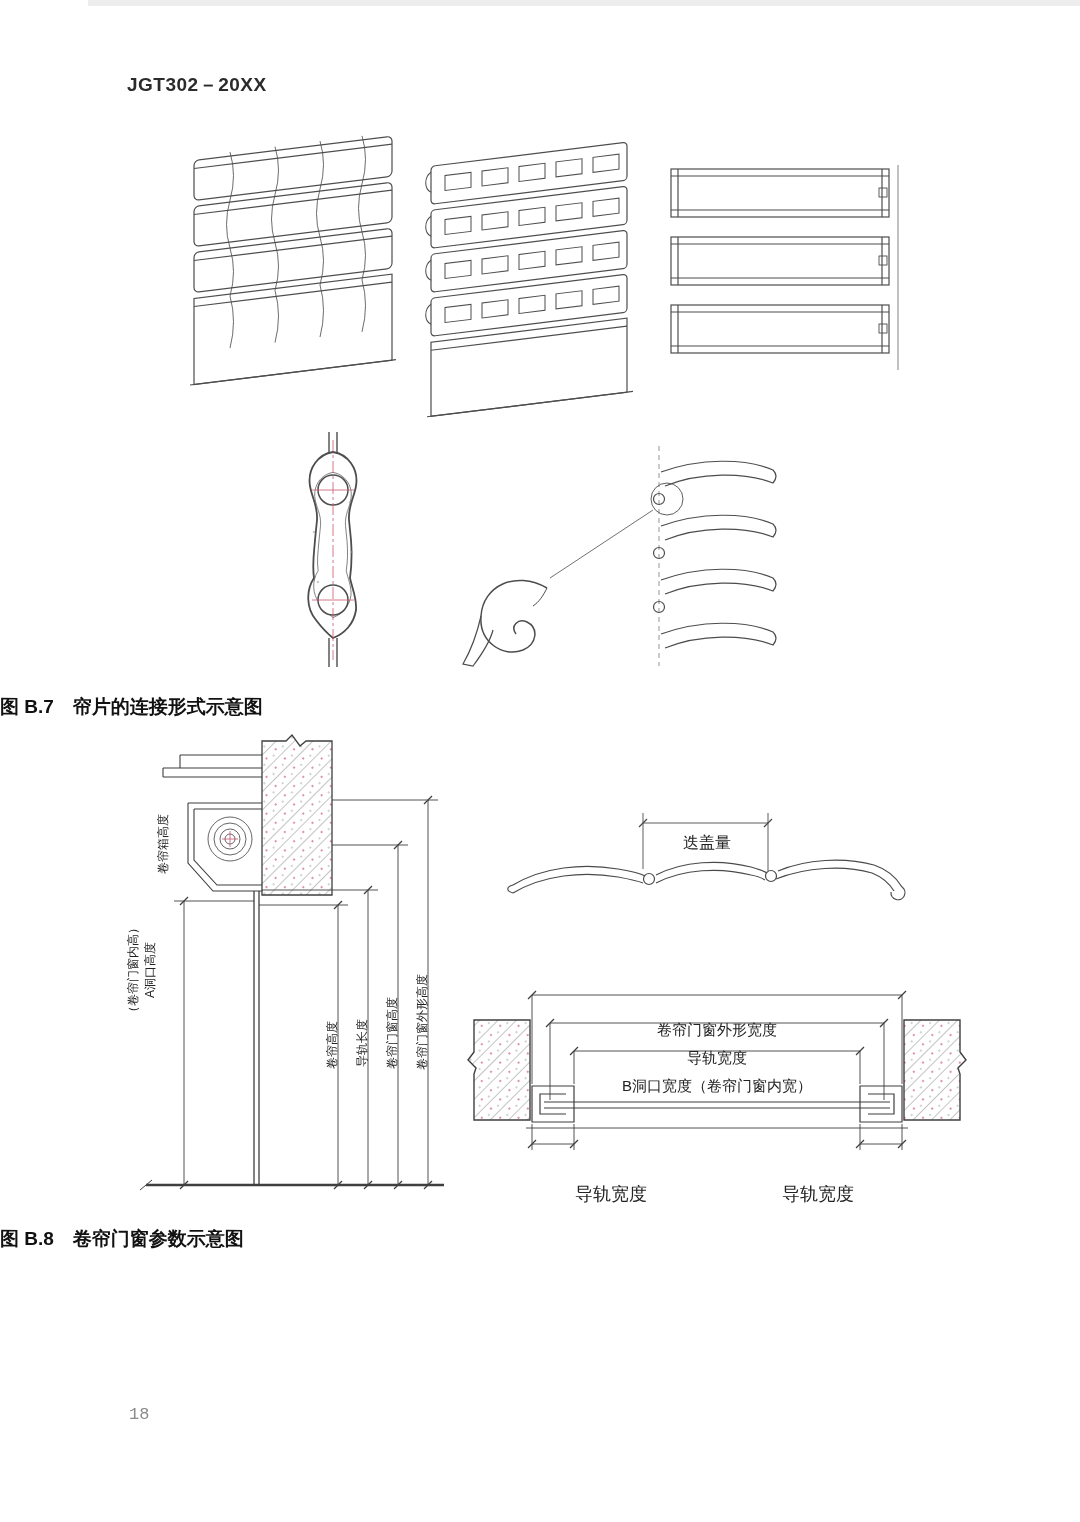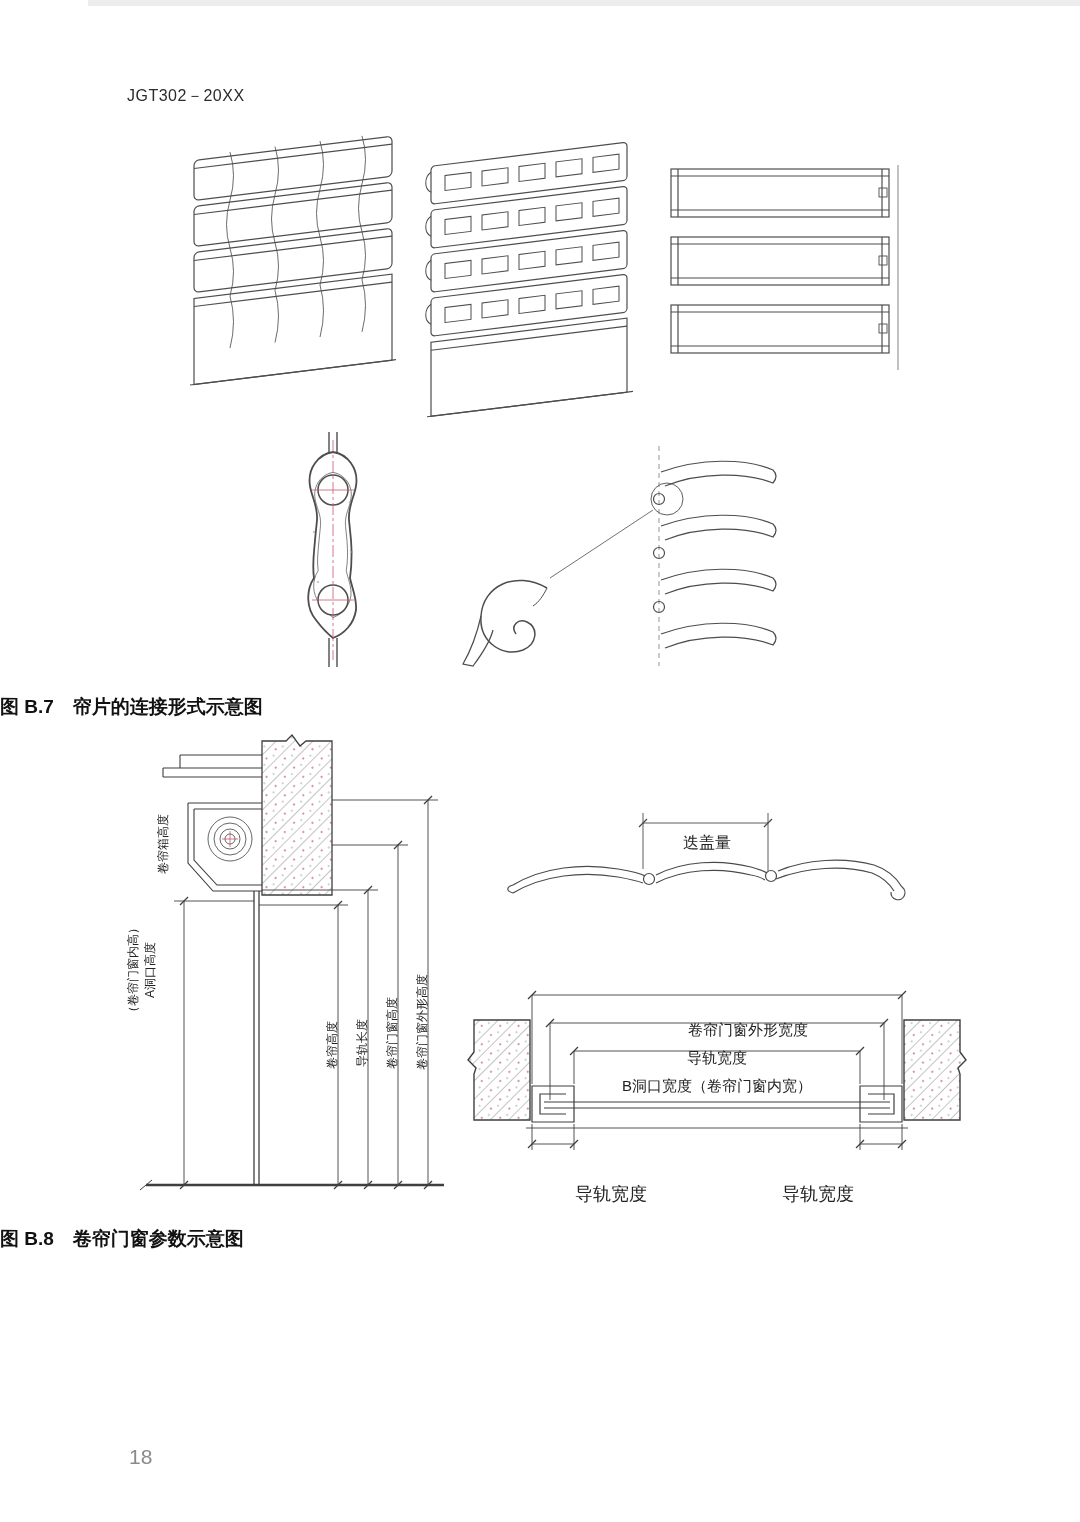--- a/index.html
+++ b/index.html
@@ -1,26 +1,26 @@
 <!DOCTYPE html>
 <html><head>
 <meta charset="utf-8">
 <style>
   html,body{margin:0;padding:0;background:#ffffff;}
   .page{position:relative;width:1080px;height:1522px;background:#ffffff;overflow:hidden;
         font-family:"Liberation Sans",sans-serif;color:#1c1c1c;}
   .abs{position:absolute;}
   .artifact{position:absolute;top:0;left:88px;width:992px;height:6px;background:#ededed;}
-  .header{position:absolute;left:127px;top:86px;font-size:16px;font-weight:normal;color:#2b2b2b;letter-spacing:.5px;}
+  .header{position:absolute;left:127px;top:72px;font-size:19px;font-weight:bold;color:#2b2b2b;letter-spacing:.5px;}
   .caption{position:absolute;left:0;width:1080px;font-weight:bold;font-size:19px;color:#111;}
   .hl{position:absolute;transform:translate(-50%,-50%);font-size:15px;color:#222;white-space:nowrap;margin-top:44px;}
   .hl.small{font-size:18px;}
   .hl.big{font-size:16px;}
   .vl{position:absolute;font-size:12px;color:#222;transform:translate(-50%,-50%) rotate(-90deg);white-space:nowrap;}
-  .pagenum{position:absolute;left:129px;top:1405px;font-size:21px;color:#8a8a8a;font-family:Liberation Sans, sans-serif;margin-top:40px;}
+  .pagenum{position:absolute;left:129px;top:1405px;font-size:17px;color:#8a8a8a;font-family:Liberation Mono, monospace;}
   svg{display:block;}
 </style>
 </head>
 <body>
 
 <div class="page">
 
   <div class="artifact"></div>
 
   <div class="header">JGT302－20XX</div>
@@ -294,21 +294,21 @@
       <line x1="108" y1="73" x2="116" y2="65"></line>
         <line x1="394" y1="73" x2="402" y2="65"></line>
       <line x1="66" y1="166" x2="74" y2="158"></line>
         <line x1="108" y1="166" x2="116" y2="158"></line>
       <line x1="394" y1="166" x2="402" y2="158"></line>
         <line x1="436" y1="166" x2="444" y2="158"></line>
     </g>
   </svg>
 
   <div class="hl big" style="left:707px;top:799px">迭盖量</div>
-  <div class="hl" style="left:748px;top:986px">卷帘门窗外形宽度</div>
+  <div class="hl" style="left:717px;top:986px">卷帘门窗外形宽度</div>
   <div class="hl" style="left:717px;top:1014px">导轨宽度</div>
   <div class="hl" style="left:717px;top:1042px">B洞口宽度（卷帘门窗内宽）</div>
   <div class="hl small" style="left:611px;top:1150px">导轨宽度</div>
   <div class="hl small" style="left:818px;top:1150px">导轨宽度</div>
 
   <div class="vl" style="left:163px;top:844px">卷帘箱高度</div>
   <div class="vl" style="left:150px;top:970px">A洞口高度</div>
   <div class="vl" style="left:133px;top:970px">（卷帘门窗内高）</div>
   <div class="vl" style="left:332px;top:1045px">卷帘高度</div>
   <div class="vl" style="left:362px;top:1043px">导轨长度</div>

